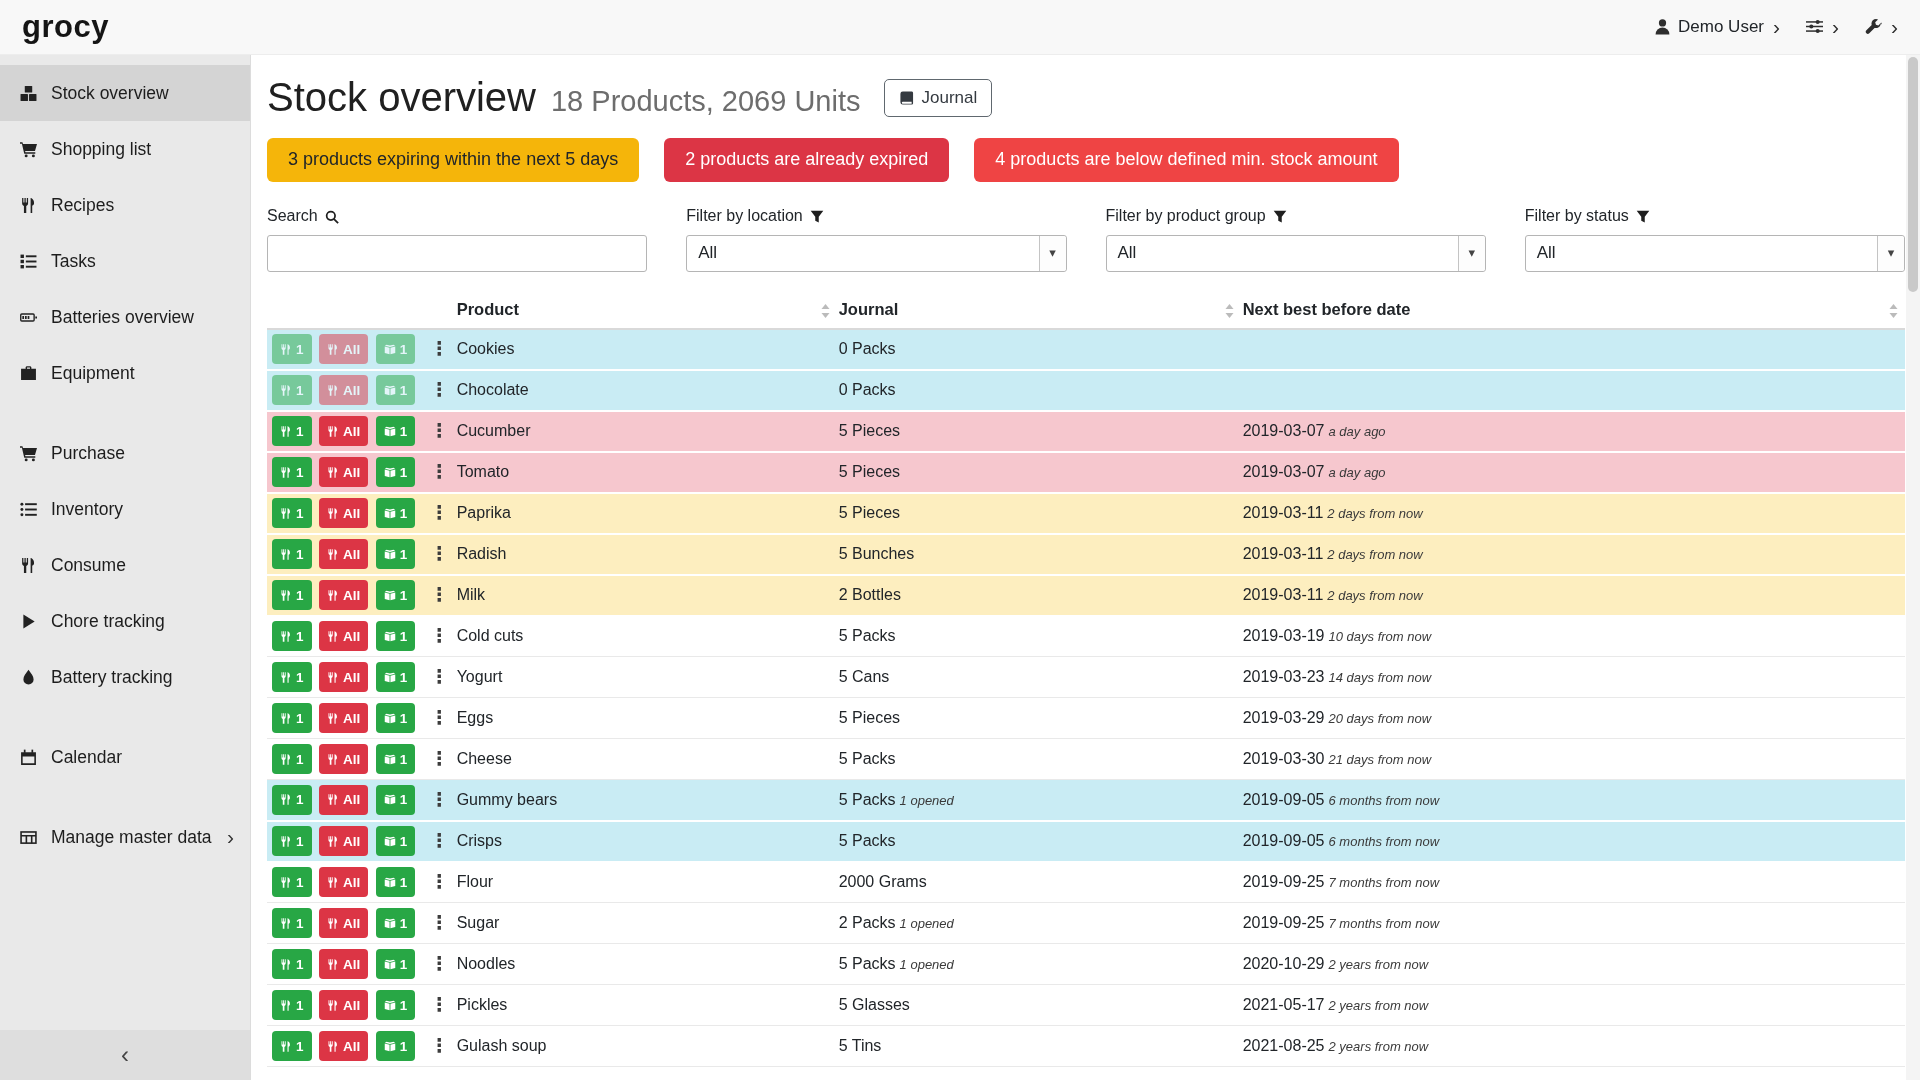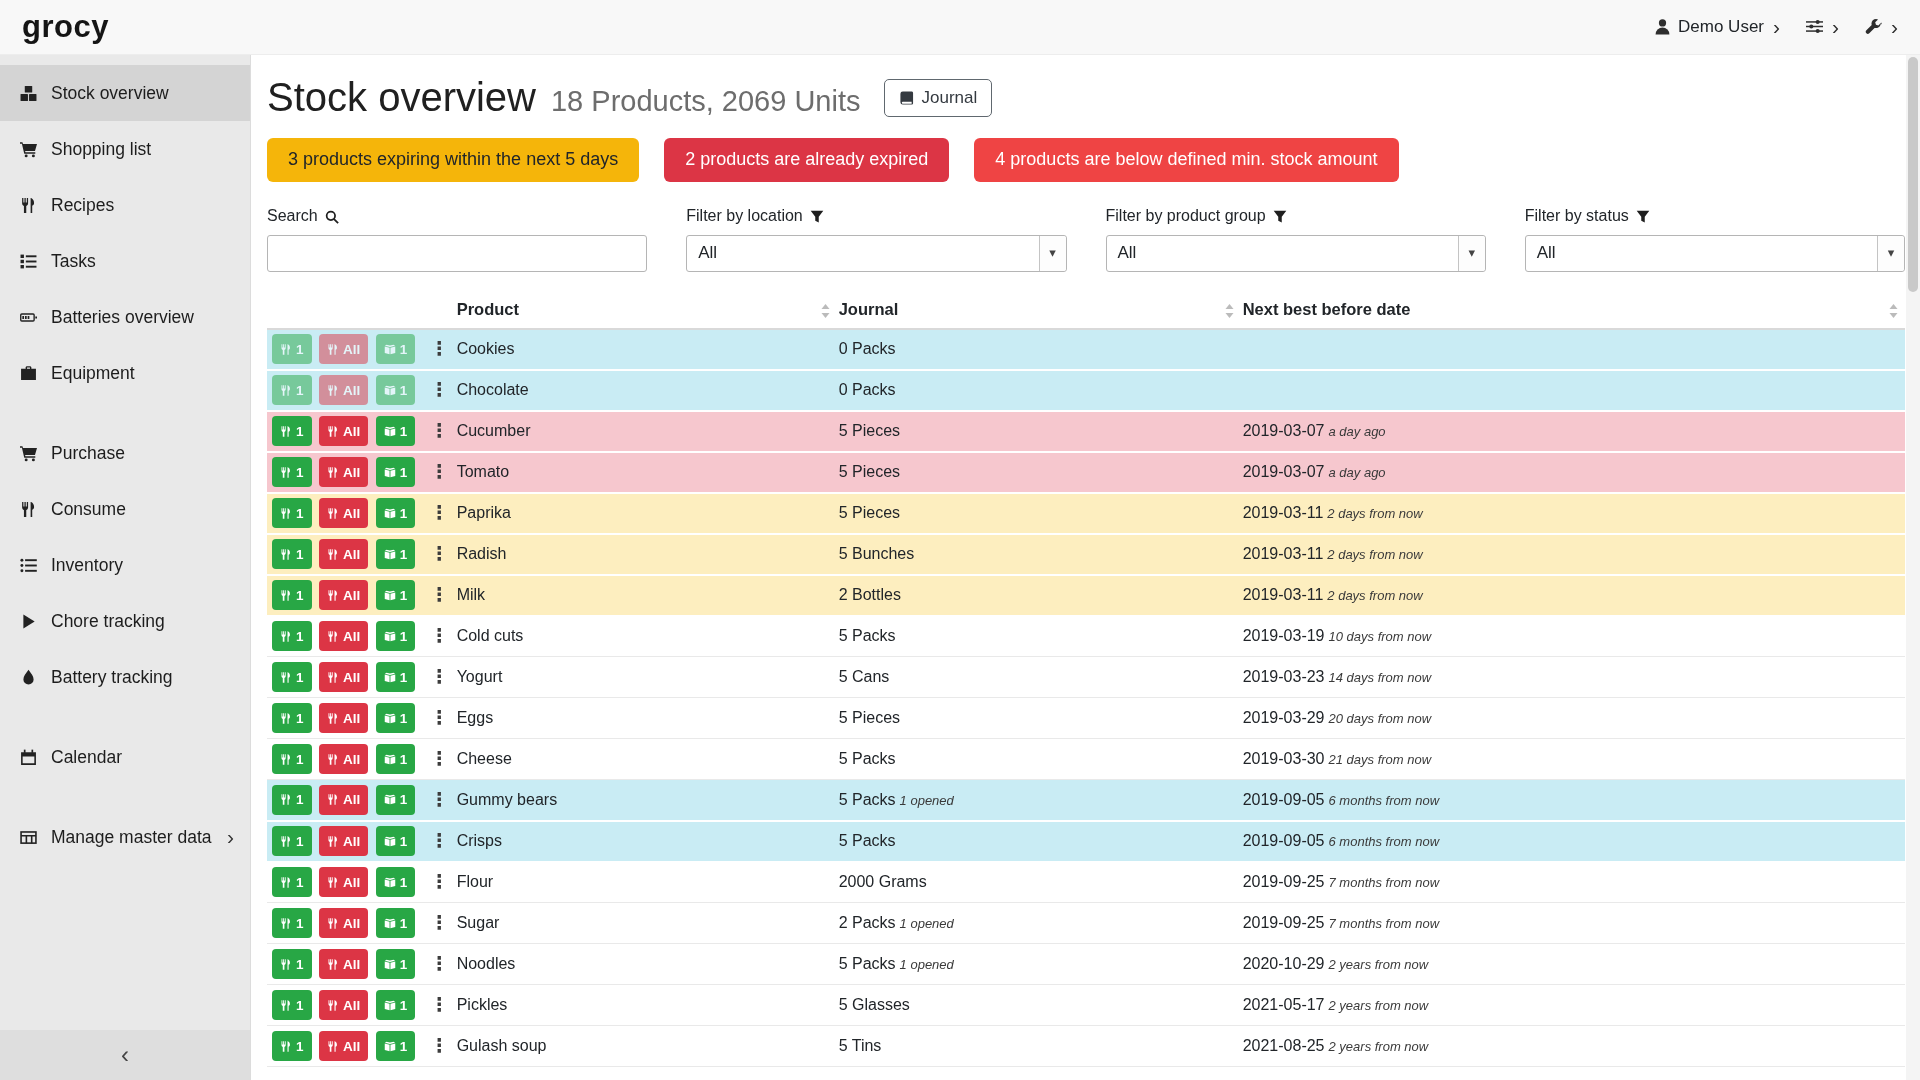--- a/index.html
+++ b/index.html
@@ -187,39 +187,39 @@
             <circle cx="5.8" cy="14" r="1.4"></circle>
             <circle cx="12.6" cy="14" r="1.4"></circle>
           </svg>
         </span>
     <span class="sb-label">Purchase</span>
 
   </div>
       <div class="sb-item">
     <span class="sb-icon">
           <svg viewBox="0 0 16 16" fill="currentColor">
-            <path d="M2 1h1.2v4.2h1V1h1.2v4.2h1V1h1.2v5.2c0 1-.7 1.9-1.7 2.2V15H3.7V8.4C2.7 8.1 2 7.2 2 6.2z"></path>
-            <path d="M10.5 1c1.9.9 3 2.9 2.7 5.2-.15 1-.8 1.8-1.7 2V15h-1.5V1z"></path>
-          </svg>
-        </span>
-    <span class="sb-label">Consume</span>
-
-  </div>
-      <div class="sb-item">
-    <span class="sb-icon">
-          <svg viewBox="0 0 16 16" fill="currentColor">
             <circle cx="1.8" cy="3" r="1.4"></circle>
             <rect x="4.8" y="2.1" width="11" height="1.8"></rect>
             <circle cx="1.8" cy="8" r="1.4"></circle>
             <rect x="4.8" y="7.1" width="11" height="1.8"></rect>
             <circle cx="1.8" cy="13" r="1.4"></circle>
             <rect x="4.8" y="12.1" width="11" height="1.8"></rect>
           </svg>
         </span>
     <span class="sb-label">Inventory</span>
+
+  </div>
+      <div class="sb-item">
+    <span class="sb-icon">
+          <svg viewBox="0 0 16 16" fill="currentColor">
+            <path d="M2 1h1.2v4.2h1V1h1.2v4.2h1V1h1.2v5.2c0 1-.7 1.9-1.7 2.2V15H3.7V8.4C2.7 8.1 2 7.2 2 6.2z"></path>
+            <path d="M10.5 1c1.9.9 3 2.9 2.7 5.2-.15 1-.8 1.8-1.7 2V15h-1.5V1z"></path>
+          </svg>
+        </span>
+    <span class="sb-label">Consume</span>
 
   </div>
       <div class="sb-item">
     <span class="sb-icon">
           <svg viewBox="0 0 16 16" fill="currentColor">
             <path d="M3.2 1.5 13.8 8 3.2 14.5z"></path>
           </svg>
         </span>
     <span class="sb-label">Chore tracking</span>
 

